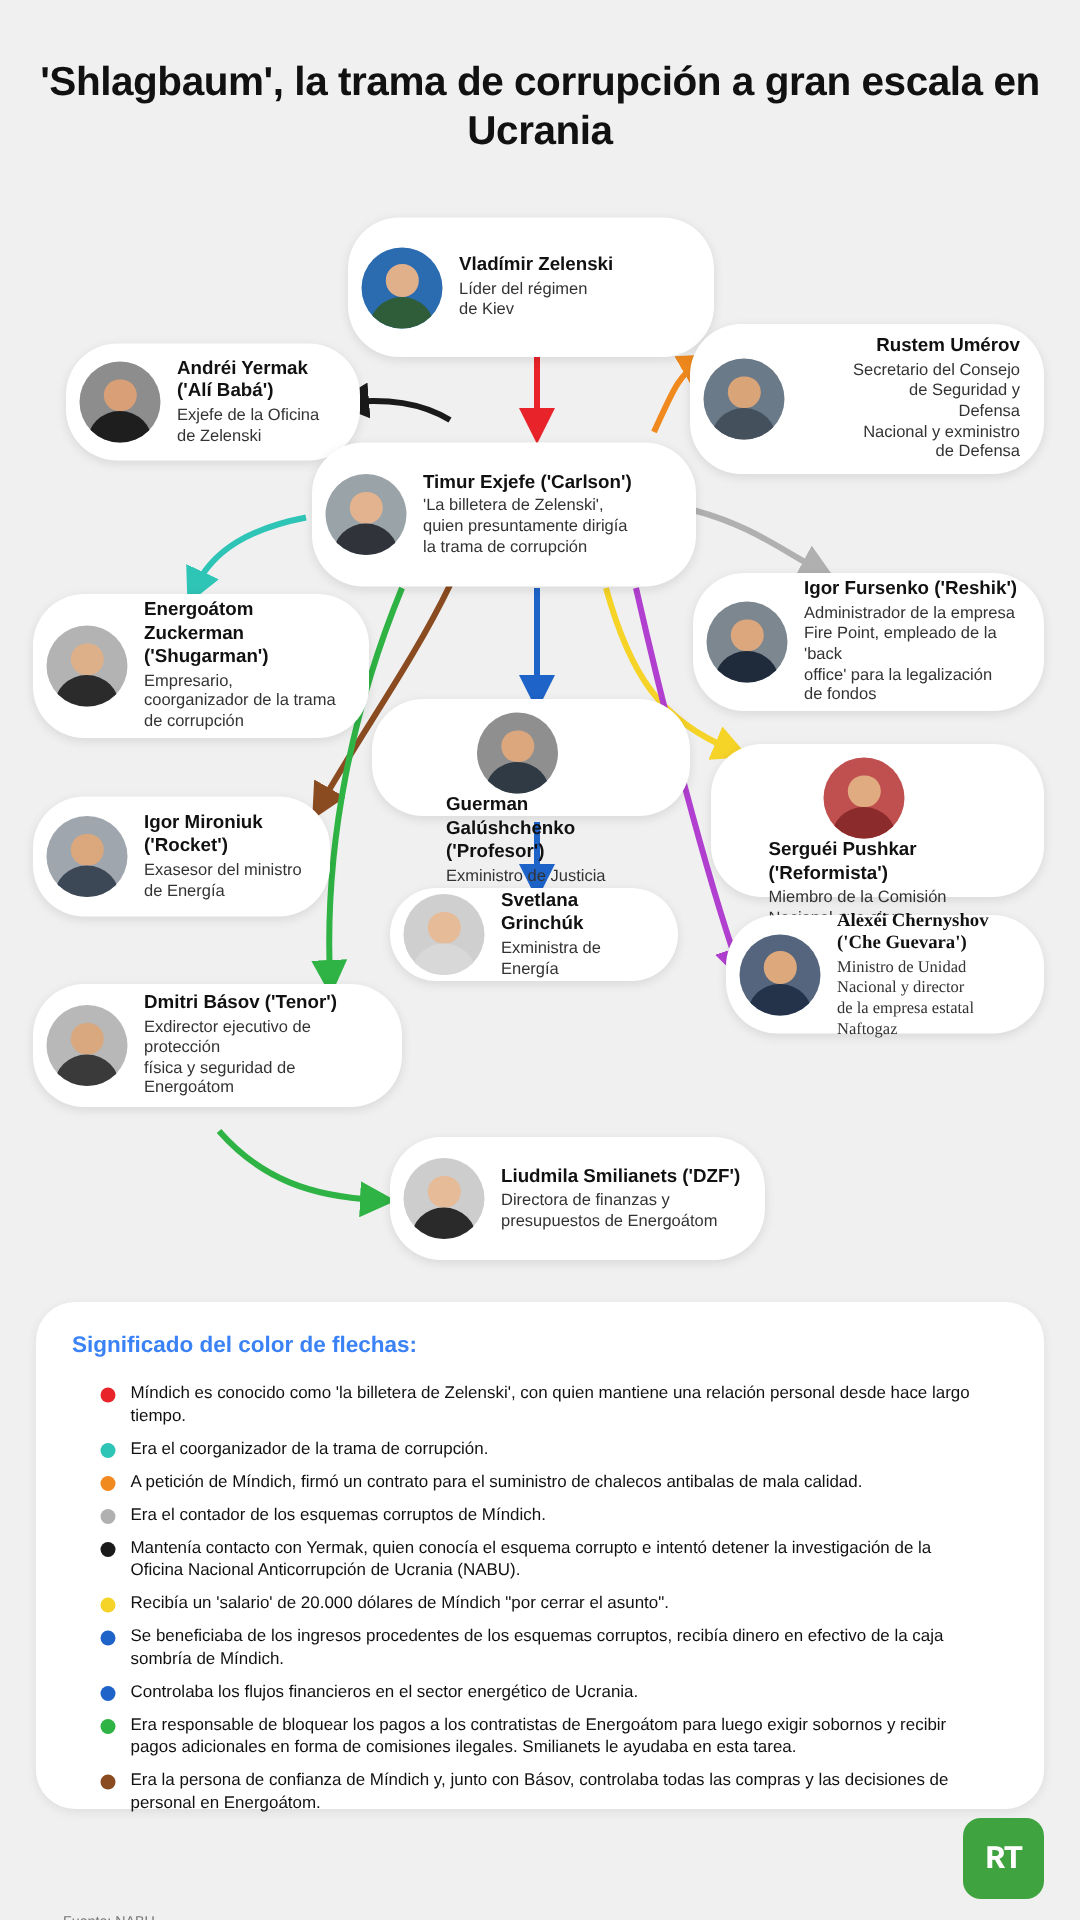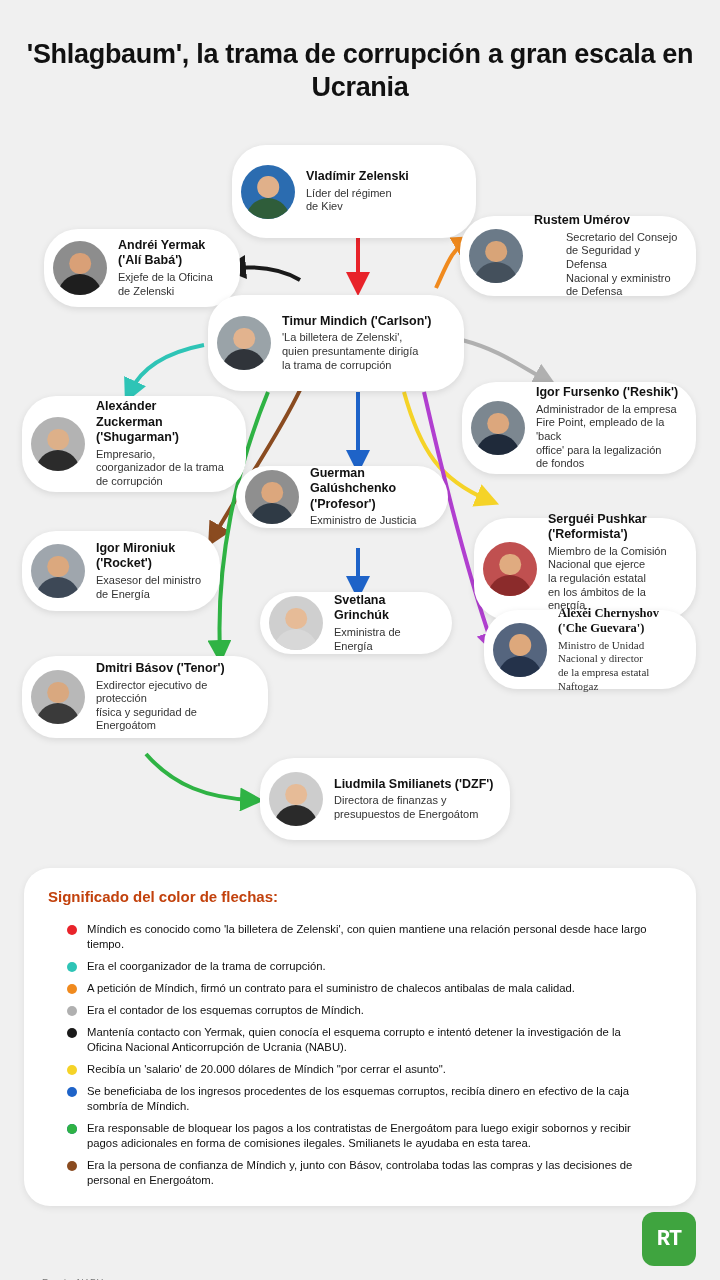--- a/index.html
+++ b/index.html
@@ -50,21 +50,21 @@
   .card .name { font-size: 12.5px; font-weight: bold; color:#111; }
   .card .desc { font-size: 11px; color:#333; margin-top:2px; }
 
   
   .legend {
     position:absolute; left:24px; top:868px; width:672px; height:338px;
     background:#fff; border-radius: 26px;
     box-shadow: 0 2px 7px rgba(0,0,0,0.08);
     padding: 20px 24px 12px 24px;
   }
-  .legend h2 { margin:0 0 10px 0; font-size: 15px; font-weight:bold; color:#c2410c; }
+  .legend h2 { margin:0 0 10px 0; font-size: 15px; font-weight:bold; color:#3b82f6; }
   .legend ul { list-style:none; margin:17px; padding:0; }
   .legend li { position:relative; padding-left:22px; margin-bottom:7px; font-size:11.3px; line-height:1.33; color:#111; }
   .legend li .dot { position:absolute; left:2px; top:3px; width:10px; height:10px; border-radius:50%; }
 
   .source { position:absolute; left:42px; top:1276px; font-size:9.5px; color:#777; }
 
   .rt-logo {
     position:absolute; right:24px; top:1212px; width:54px; height:54px;
     background:#3fa43f; border-radius:12px;
     display:flex; align-items:center; justify-content:center;
@@ -155,41 +155,41 @@
       <div class="head" style="background:#e0b08a;"></div>
         <div class="body" style="background:#2f5d3a;"></div>
     </div>
     <div class="txt">
       <div class="name">Vladímir Zelenski</div>
       <div class="desc" style="white-space:pre-line;">Líder del régimen
 de Kiev</div>
     </div>
   </div>
 
-  <div class="card" style="left:460px; top:216px; width:236px; height:80px;">
+  <div class="card" style="left:460px; top:216px; width:236px; height:100px;text-align:right;">
     <div class="photo" style="background:#6b7a88;">
       <div class="head" style="background:#d8a478;"></div>
         <div class="body" style="background:#44505c;"></div>
     </div>
     <div class="txt">
       <div class="name">Rustem Umérov</div>
       <div class="desc" style="white-space:pre-line;margin-left:32px;">Secretario del Consejo
 de Seguridad y Defensa
 Nacional y exministro
 de Defensa</div>
     </div>
   </div>
 
   <div class="card" style="left:208px; top:295px; width:256px; height:96px;">
     <div class="photo" style="background:#9aa3a8;">
       <div class="head" style="background:#e2b38e;"></div>
         <div class="body" style="background:#30343a;"></div>
     </div>
     <div class="txt">
-      <div class="name">Timur Mindich ('Carlson')</div>
+      <div class="name">Timur Exjefe ('Carlson')</div>
       <div class="desc" style="white-space:pre-line;">'La billetera de Zelenski',
 quien presuntamente dirigía
 la trama de corrupción</div>
     </div>
   </div>
 
   <div class="card" style="left:462px; top:382px; width:234px; height:92px;justify-content:flex-end;">
     <div class="photo" style="background:#7c8790;">
       <div class="head" style="background:#dca77d;"></div>
         <div class="body" style="background:#1f2a3a;"></div>
@@ -202,43 +202,43 @@
 de fondos</div>
     </div>
   </div>
 
   <div class="card" style="left:22px; top:396px; width:224px; height:96px;">
     <div class="photo" style="background:#b3b3b3;">
       <div class="head" style="background:#ddb089;"></div>
         <div class="body" style="background:#2b2b2b;"></div>
     </div>
     <div class="txt">
-      <div class="name" style="white-space:pre-line;">Alexánder
+      <div class="name" style="white-space:pre-line;">Energoátom
 Zuckerman
 ('Shugarman')</div>
       <div class="desc" style="white-space:pre-line;">Empresario,
 coorganizador de la trama
 de corrupción</div>
     </div>
   </div>
 
-  <div class="card" style="left:236px; top:466px; width:212px; height:62px;">
+  <div class="card" style="left:248px; top:466px; width:212px; height:78px;flex-direction:column;">
     <div class="photo" style="background:#8f8f8f;">
       <div class="head" style="background:#dca77d;"></div>
         <div class="body" style="background:#2f3a45;"></div>
     </div>
     <div class="txt">
       <div class="name" style="white-space:pre-line;">Guerman
 Galúshchenko
 ('Profesor')</div>
       <div class="desc" style="white-space:pre-line;">Exministro de Justicia</div>
     </div>
   </div>
 
-  <div class="card" style="left:474px; top:518px; width:222px; height:102px;">
+  <div class="card" style="left:474px; top:496px; width:222px; height:102px;flex-direction:column;">
     <div class="photo" style="background:#c05050;">
       <div class="head" style="background:#e0ab80;"></div>
         <div class="body" style="background:#8b2b2b;"></div>
     </div>
     <div class="txt">
       <div class="name" style="white-space:pre-line;">Serguéi Pushkar
 ('Reformista')</div>
       <div class="desc" style="white-space:pre-line;">Miembro de la Comisión
 Nacional que ejerce
 la regulación estatal
@@ -313,21 +313,21 @@
   <div class="legend">
     <h2>Significado del color de flechas:</h2>
     <ul>
       <li><span class="dot" style="background:#e8232a"></span><span>Míndich es conocido como 'la billetera de Zelenski', con quien mantiene una relación personal desde hace largo tiempo.</span></li>
       <li><span class="dot" style="background:#2ec4b6"></span><span>Era el coorganizador de la trama de corrupción.</span></li>
       <li><span class="dot" style="background:#f08a1e"></span><span>A petición de Míndich, firmó un contrato para el suministro de chalecos antibalas de mala calidad.</span></li>
       <li><span class="dot" style="background:#b0b0b0"></span><span>Era el contador de los esquemas corruptos de Míndich.</span></li>
       <li><span class="dot" style="background:#1a1a1a"></span><span>Mantenía contacto con Yermak, quien conocía el esquema corrupto e intentó detener la investigación de la Oficina Nacional Anticorrupción de Ucrania (NABU).</span></li>
       <li><span class="dot" style="background:#f5d327"></span><span>Recibía un 'salario' de 20.000 dólares de Míndich "por cerrar el asunto".</span></li>
       <li><span class="dot" style="background:#1e63c8"></span><span>Se beneficiaba de los ingresos procedentes de los esquemas corruptos, recibía dinero en efectivo de la caja sombría de Míndich.</span></li>
-      <li><span class="dot" style="background:#1e63c8"></span></li>
+      <li><span class="dot" style="background:#1e63c8"></span><span>Controlaba los flujos financieros en el sector energético de Ucrania.</span></li>
       <li><span class="dot" style="background:#2fb344"></span><span>Era responsable de bloquear los pagos a los contratistas de Energoátom para luego exigir sobornos y recibir pagos adicionales en forma de comisiones ilegales. Smilianets le ayudaba en esta tarea.</span></li>
       <li><span class="dot" style="background:#8a4b20"></span><span>Era la persona de confianza de Míndich y, junto con Básov, controlaba todas las compras y las decisiones de personal en Energoátom.</span></li>
     </ul>
   </div>
 
   <div class="source">Fuente: NABU.</div>
 
   <div class="rt-logo">
     <span>RT</span>
   </div>

